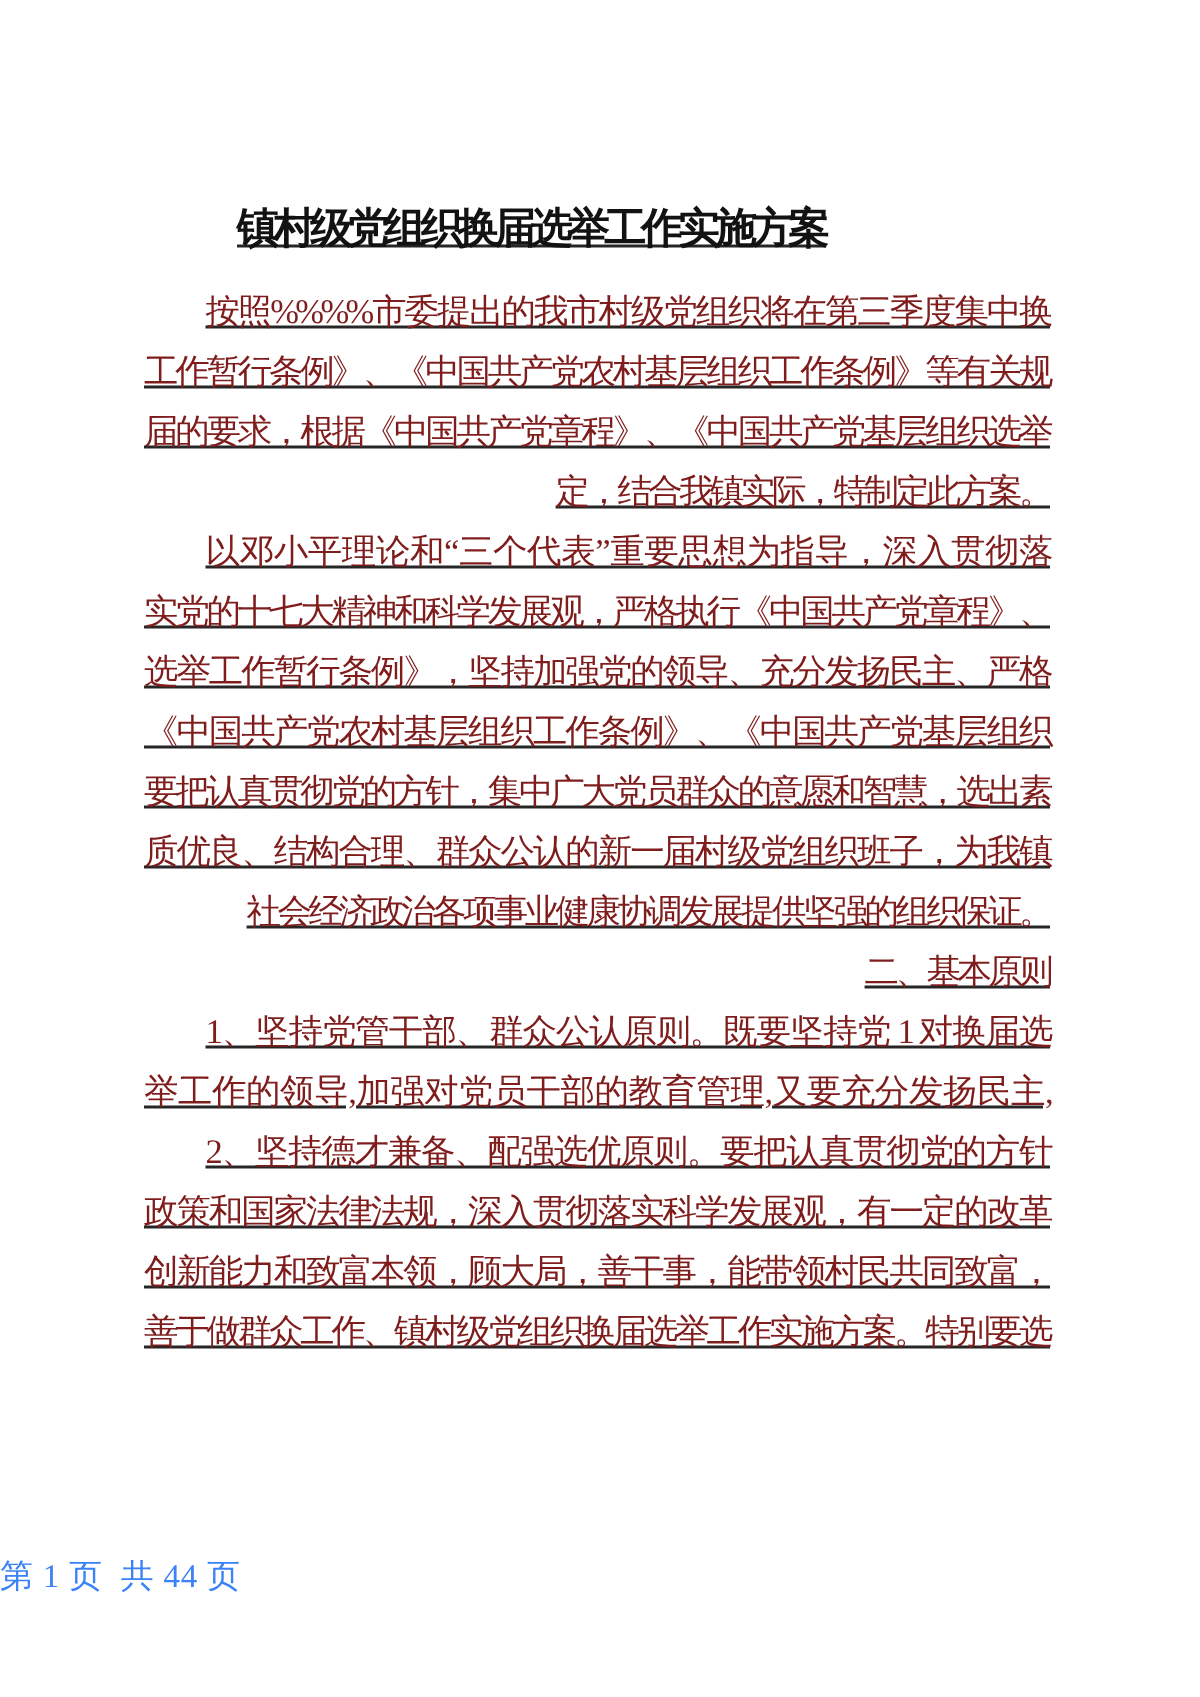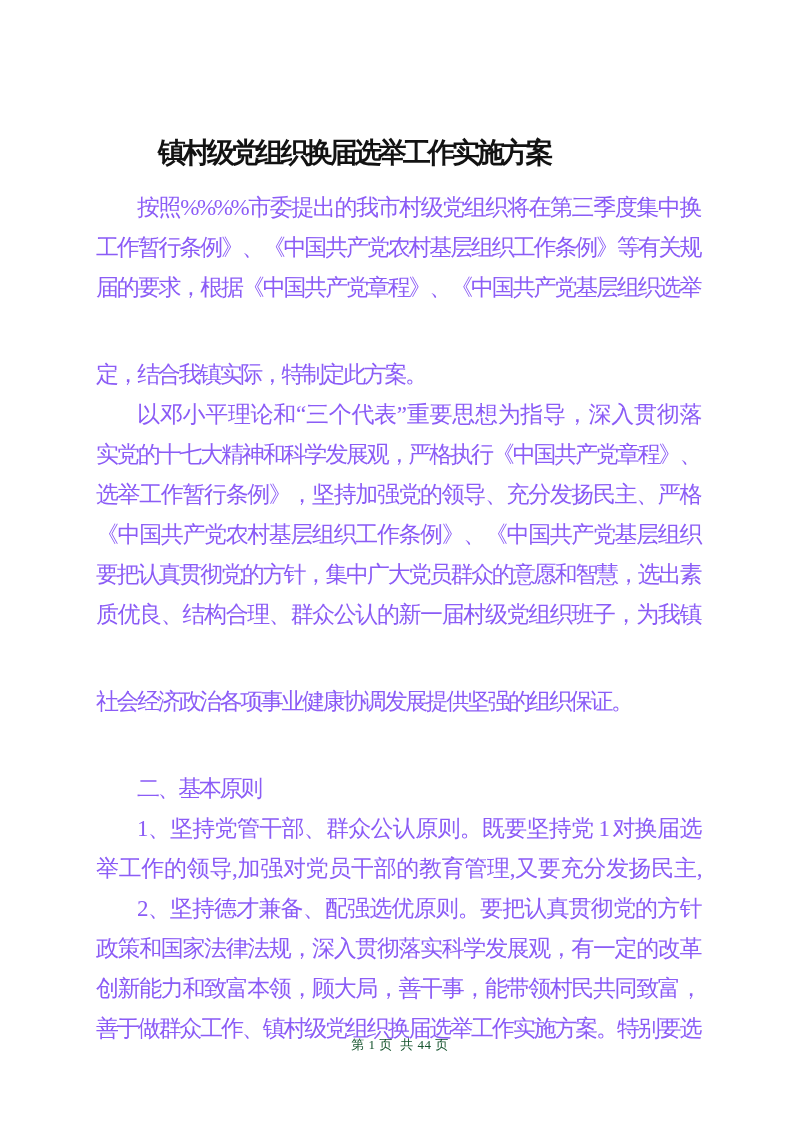--- a/index.html
+++ b/index.html
@@ -8,61 +8,61 @@
     background: #ffffff;
   }
   .page {
     position: relative;
     width: 800px;
     height: 1131px;
     background: #ffffff;
     overflow: hidden;
     font-family: "Liberation Serif", "DejaVu Serif", serif;
     color: #262626;
+    text-decoration: underline;
   }
   .doc-title {
     margin: 130px 100px 12px 96px;
     padding-right: 88px;
     text-align: center;
     font-size: 28px;
     font-weight: bold;
     letter-spacing: -3.5px;
     line-height: 46px;
     color: #121212;
     white-space: nowrap;
   }
   .doc-body {
     margin: 0 100px 0 96px;
   }
   .line {
     font-size: 23px;
     line-height: 40px;
     letter-spacing: -2.4px;
-    color: #8b5cf6;
+    color: #7f1d1d;
   }
   .line.fill {
     text-align: justify;
     text-align-last: justify;
   }
   .line.end {
-    text-align: left;
-    margin-top: 47px;
+    text-align: right;
   }
   .line.indent {
     text-indent: 41px;
   }
   .page-footer {
     position: absolute;
     left: 0;
     right: 0;
     top: 1036px;
-    text-align: center;
-    font-size: 13px;
+    text-align: left;
+    font-size: 22px;
     letter-spacing: 0.5px;
-    color: #14532d;
+    color: #3b82f6;
     white-space: pre;
   }
 </style>
 </head>
 <body>
 
 <div class="page">
   <div class="doc-title">镇村级党组织换届选举工作实施方案</div>
 
   <div class="doc-body">

